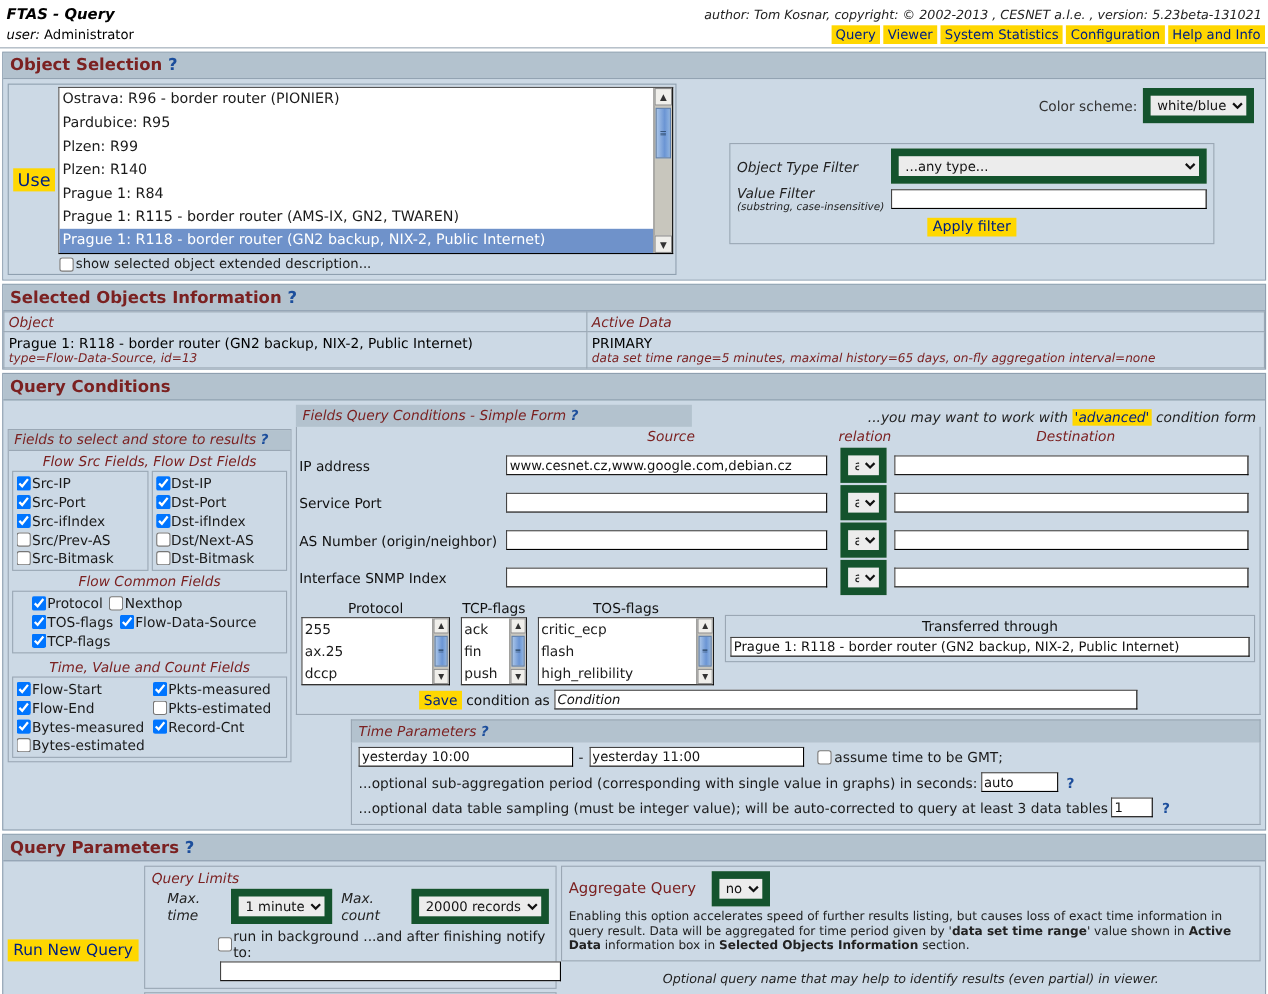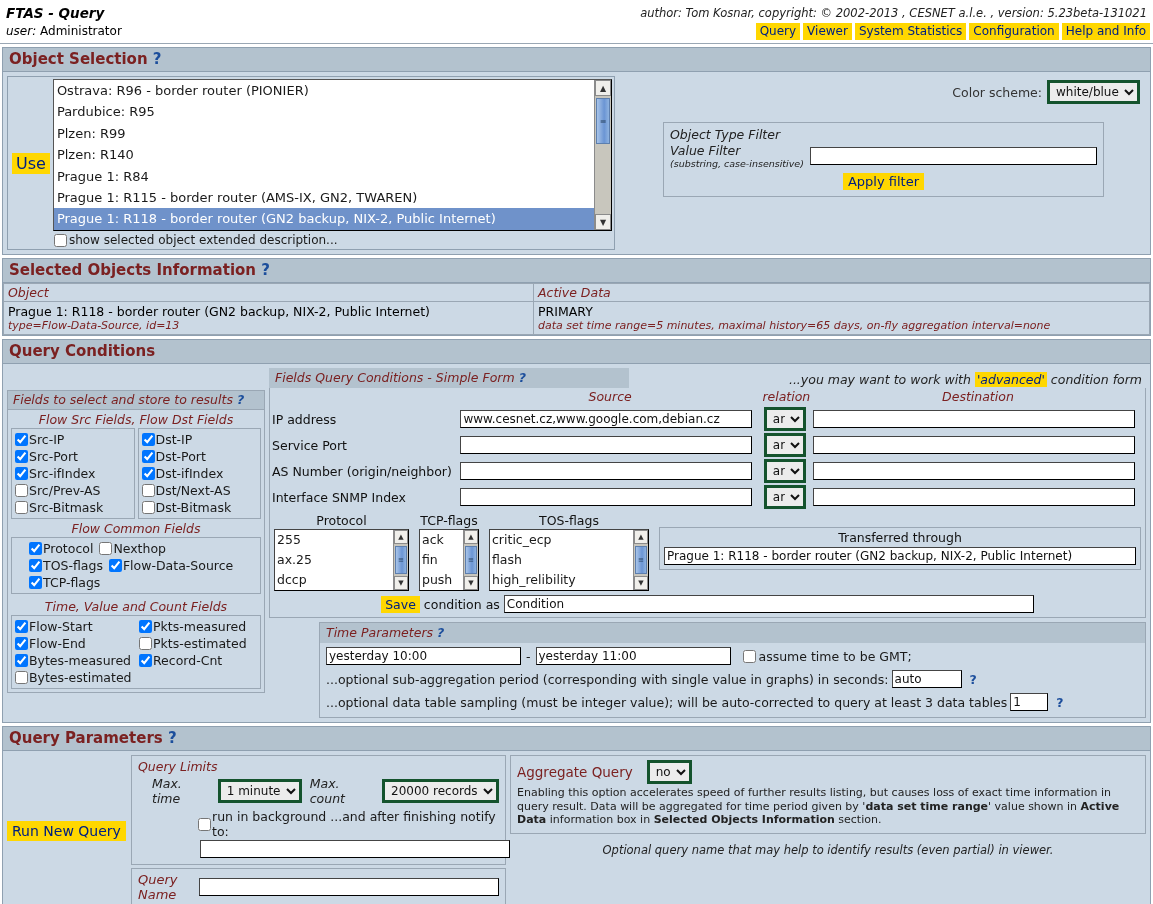--- a/index.html
+++ b/index.html
@@ -127,21 +127,21 @@
   .colorscheme {
     display: flex; justify-content: flex-end; align-items: center;
     gap: 5px; padding-right: 6px; padding-top: 4px;
     font-size: 12.5px; color: #333;
   }
   select, input[type=text] {
     font-family: "DejaVu Sans", "Liberation Sans", sans-serif;
     font-size: 12px;
   }
   select.win {
-    background: #ececec; border: 3px solid #14532d;
+    background: #ececec; border: 7px solid #14532d;
     padding: 1px 2px; color: #111;
   }
   input.win {
     background: #fff; border: 1px solid #000;
     border-top-color:#444; border-left-color:#444;
     padding: 1px 2px; color: #111;
   }
   .filterbox {
     border: 1px solid #9aa7b4;
     margin: 18px 42px 0 42px;
@@ -253,21 +253,21 @@
   .tthrough-box { border: 1px solid #9aa7b4; padding: 2px 4px 4px 4px; }
   .tthrough-title { font-size: 12.5px; color: #111; padding-bottom: 2px; }
   .tthrough input { width: 100%; }
 
   .saverow {
     display: flex; align-items: center; justify-content: center;
     padding: 4px 4px 4px 4px; gap: 0;
   }
   .save-btn { background:#ffd700; color:#002080; padding: 1px 4px; font-size:12.5px; cursor:pointer; }
   .save-txt { font-size: 12.5px; color: #111; padding: 0 4px; }
-  .saverow input { width: 530px; }
+  .saverow input { width: 530px; font-style: italic; }
 
   
   .tp-wrap { margin: 4px 0 0 50px; }
   .tp-head {
     background: #b3c2ce; padding: 2px 6px 3px 6px;
     font-style: italic; font-size: 12.5px; color: #7b2121;
     border: 1px solid #9aa7b4; border-bottom: none;
   }
   .tp-body { border: 1px solid #9aa7b4; border-top: none; padding: 4px 6px 6px 6px; }
   .tp-row { display: flex; align-items: center; font-size: 12.5px; margin-bottom: 5px; }
@@ -365,20 +365,25 @@
         <div class="objsel-right">
           <div class="colorscheme">
             <span>Color scheme:</span>
             <select class="win">
               <option>white/blue</option>
             </select>
           </div>
           <div class="filterbox">
             <div class="filter-row">
               <div class="filter-lbl">Object Type Filter</div>
+              <div class="filter-ctl">
+                <select class="win">
+                  <option>...any type...</option>
+                </select>
+              </div>
             </div>
             <div class="filter-row">
               <div class="filter-lbl">
                 <span>Value Filter</span>
                 <small>(substring, case-insensitive)</small>
               </div>
               <div class="filter-ctl">
                 <input class="win" type="text" value="" style="">
               </div>
             </div>

